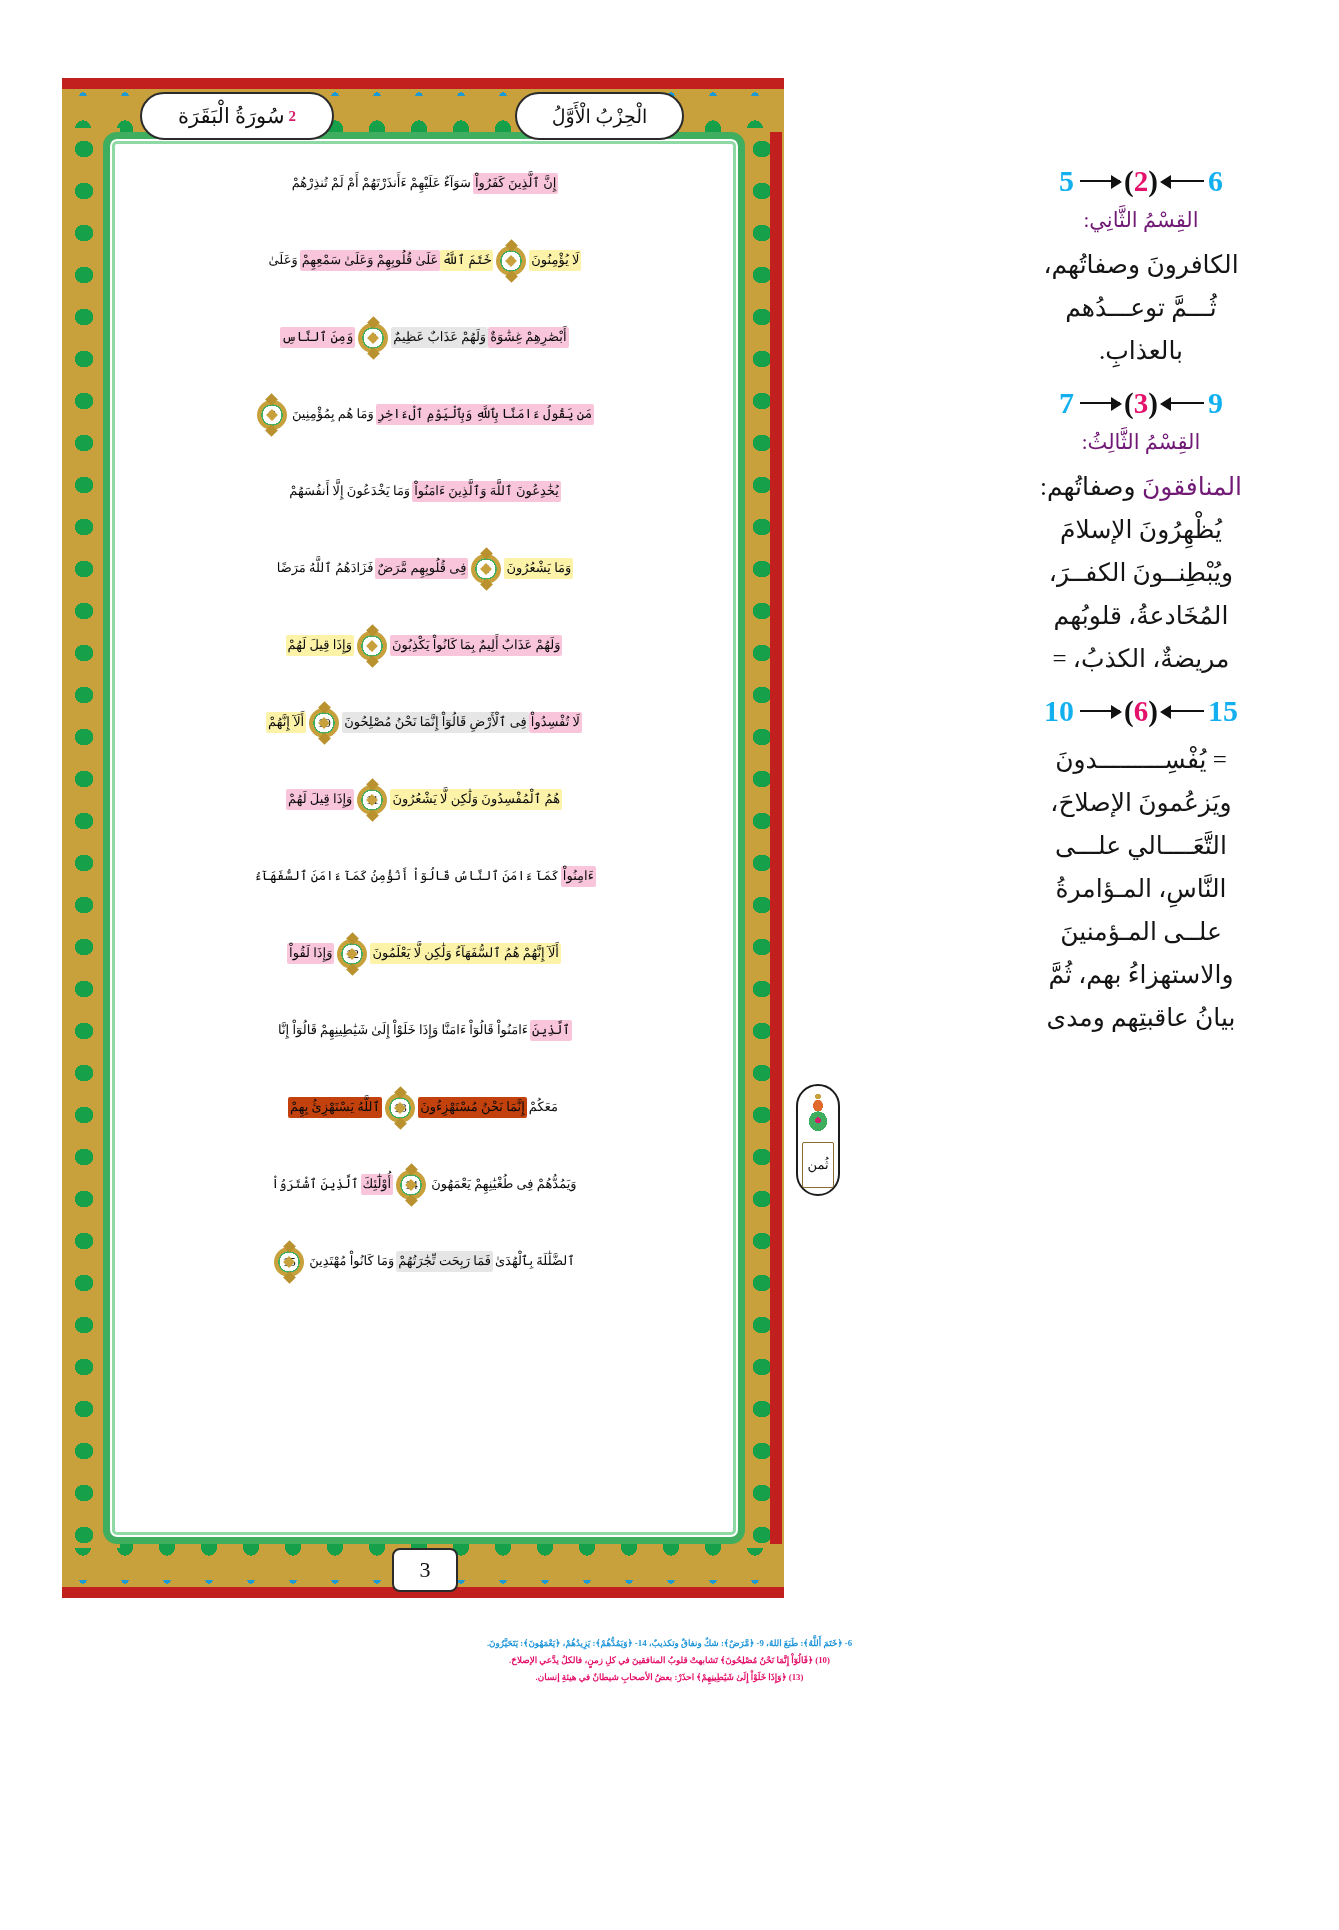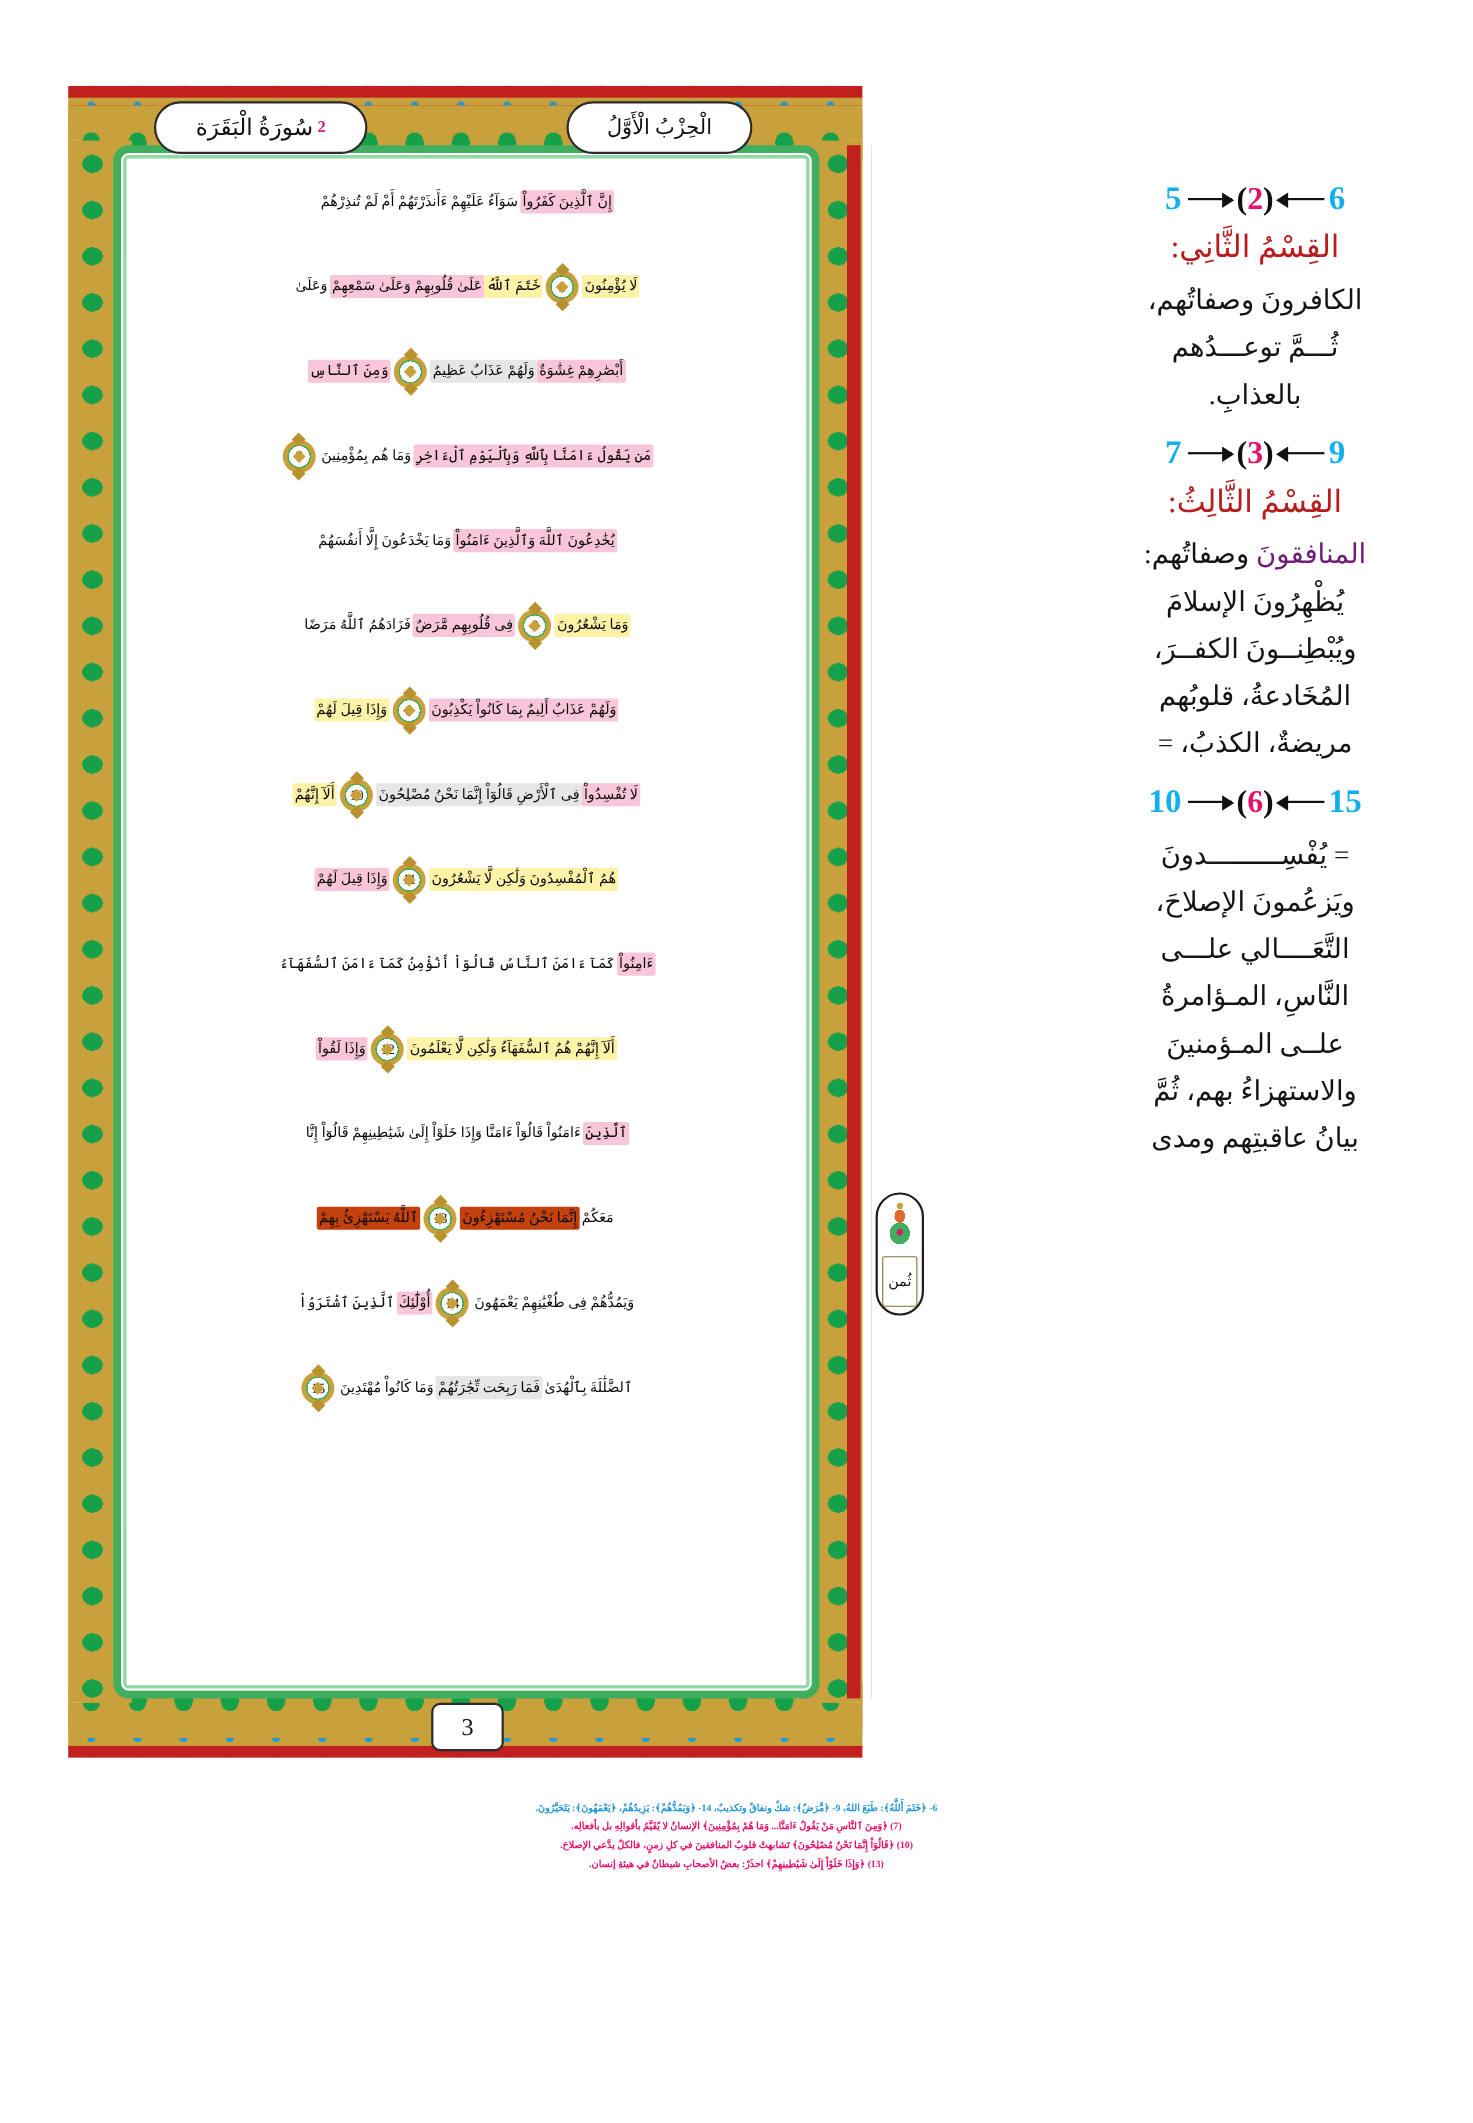--- a/index.html
+++ b/index.html
@@ -198,21 +198,21 @@
     border-top:7px solid transparent;border-bottom:7px solid transparent;
     border-right:11px solid #111;
   }
   .arrow-r::after{
     content:"";position:absolute;top:1.6px;right:0px;
     border-top:7px solid transparent;border-bottom:7px solid transparent;
     border-left:11px solid #111;
   }
   .sec-title{
     font-family:"Liberation Serif","DejaVu Serif",serif;
-    font-size:28px;color:#b91c1c;margin:6px 0 10px 0;
+    font-size:21px;color:#701a75;margin:6px 0 10px 0;
     text-align:center;letter-spacing:1px;
   }
   .sb-text{
     font-family:"Liberation Serif","DejaVu Serif",serif;
     font-size:25px;color:#141414;line-height:1.72;
     text-align:center;
   }
   .sb-text .cyan{color:#701a75;}
   .sb-block{margin-bottom:4px;}
 
@@ -432,18 +432,17 @@
           <div>النَّاسِ، المـؤامرةُ</div>
           <div>علــى المـؤمنينَ</div>
           <div>والاستهزاءُ بهم، ثُمَّ</div>
           <div>بيانُ عاقبتِهم ومدى</div>
         </div>
       </div>
     </div>
 
   <div class="footnotes" id="footnotes">
       <div class="fn-line fn-blue" style="font-size: 8.8px;">6- ﴿خَتَمَ أَللَّهُ﴾: طَبَعَ اللهُ، 9- ﴿مَّرَضٌ﴾: شكٌ ونفاقٌ وتكذيبٌ، 14- ﴿وَيَمُدُّهُمْ﴾: يَزِيدُهُمْ، ﴿يَعْمَهُونَ﴾: يَتَحَيَّرُونَ.</div>
-      <div class="fn-line fn-pink" style="font-size: 8.8px;">(7) ﴿وَمِنَ ٱلنَّاسِ مَنْ يَقُولُ ءَامَنَّا... وَمَا هُمْ بِمُؤْمِنِينَ﴾ الإنسانُ لا يُقَيَّمُ بأقوالِهِ بل بأفعالِه.</div>
       <div class="fn-line fn-pink" style="font-size: 8.8px;">(10) ﴿قَالُوٓاْ إِنَّمَا نَحْنُ مُصْلِحُونَ﴾ تَشابهتْ قلوبُ المنافقينَ في كلِ زمنٍ، فالكلُ يدَّعي الإصلاحَ.</div>
       <div class="fn-line fn-pink" style="font-size: 8.8px;">(13) ﴿وَإِذَا خَلَوْاْ إِلَىٰ شَيَٰطِينِهِمْ﴾ احذَرْ: بعضُ الأصحابِ شيطانٌ في هيئةِ إنسان.</div>
     </div>
 
 </div>
 
 </body></html>

